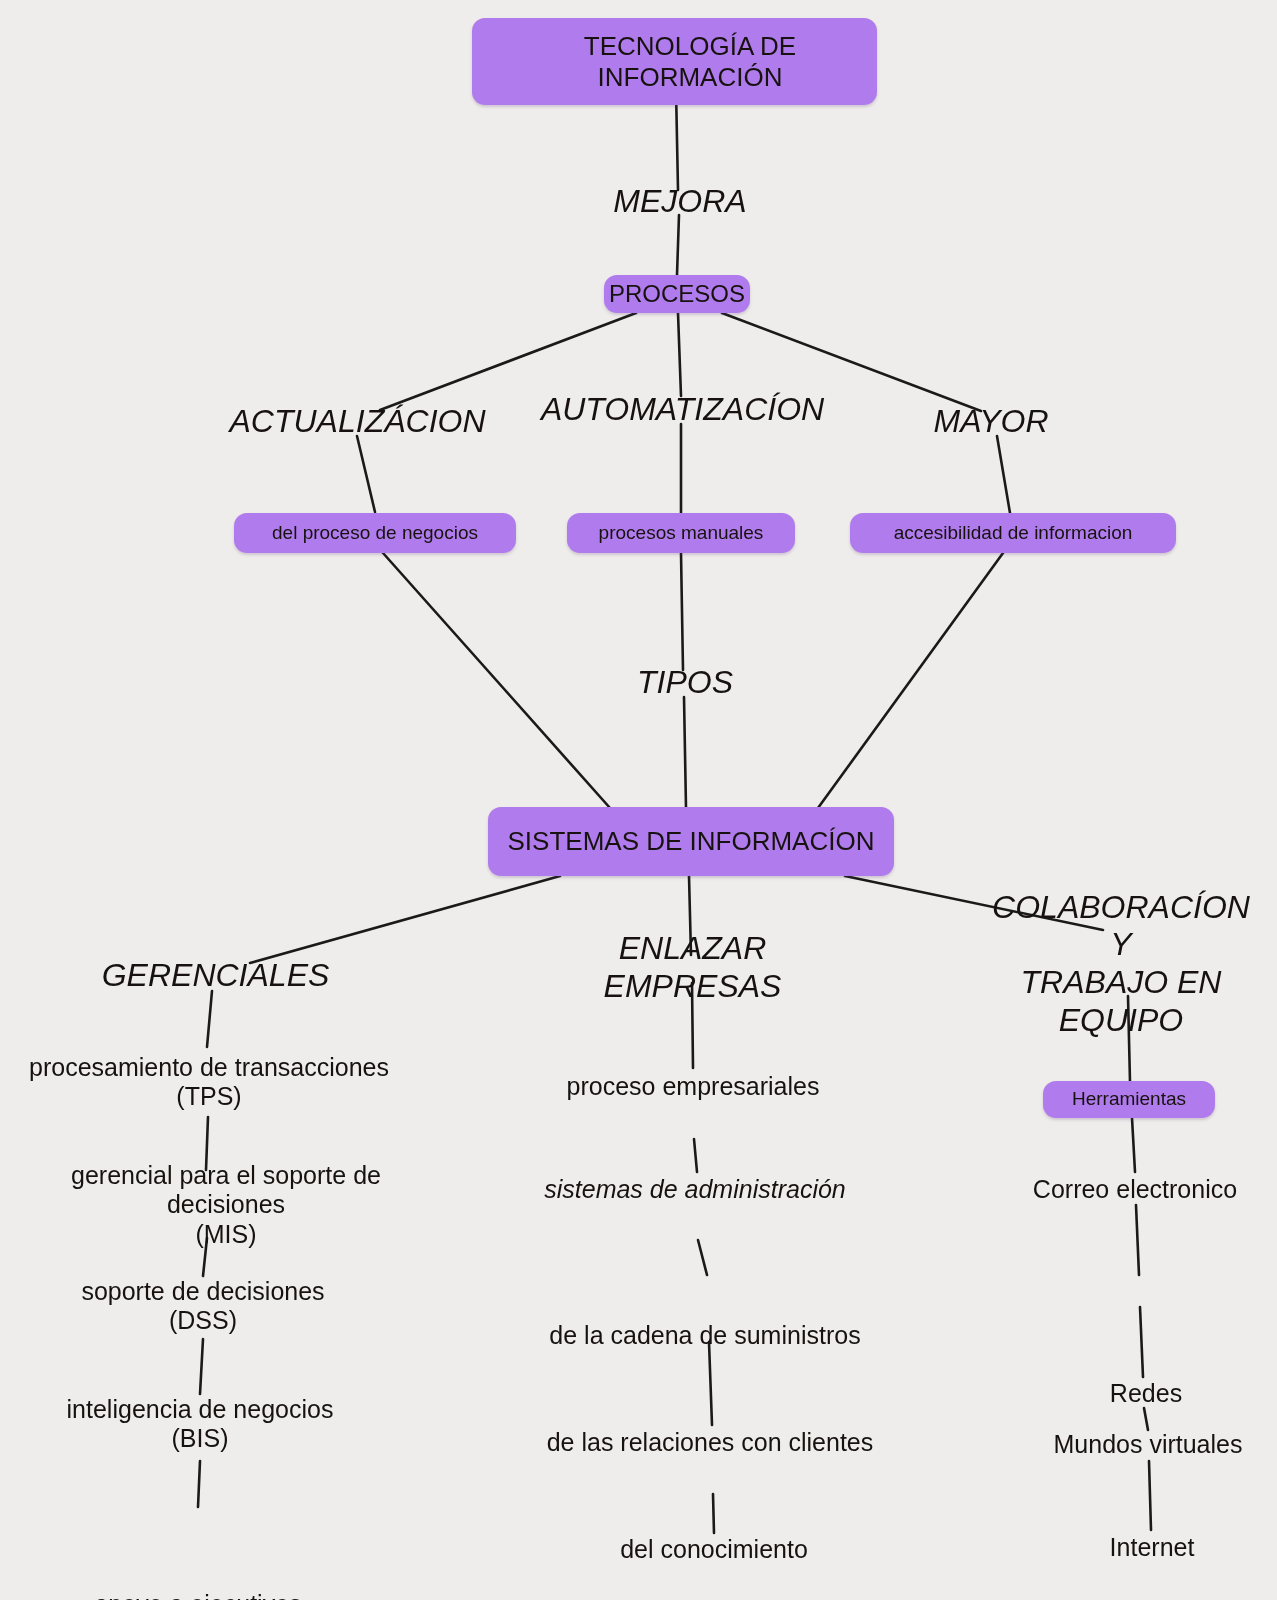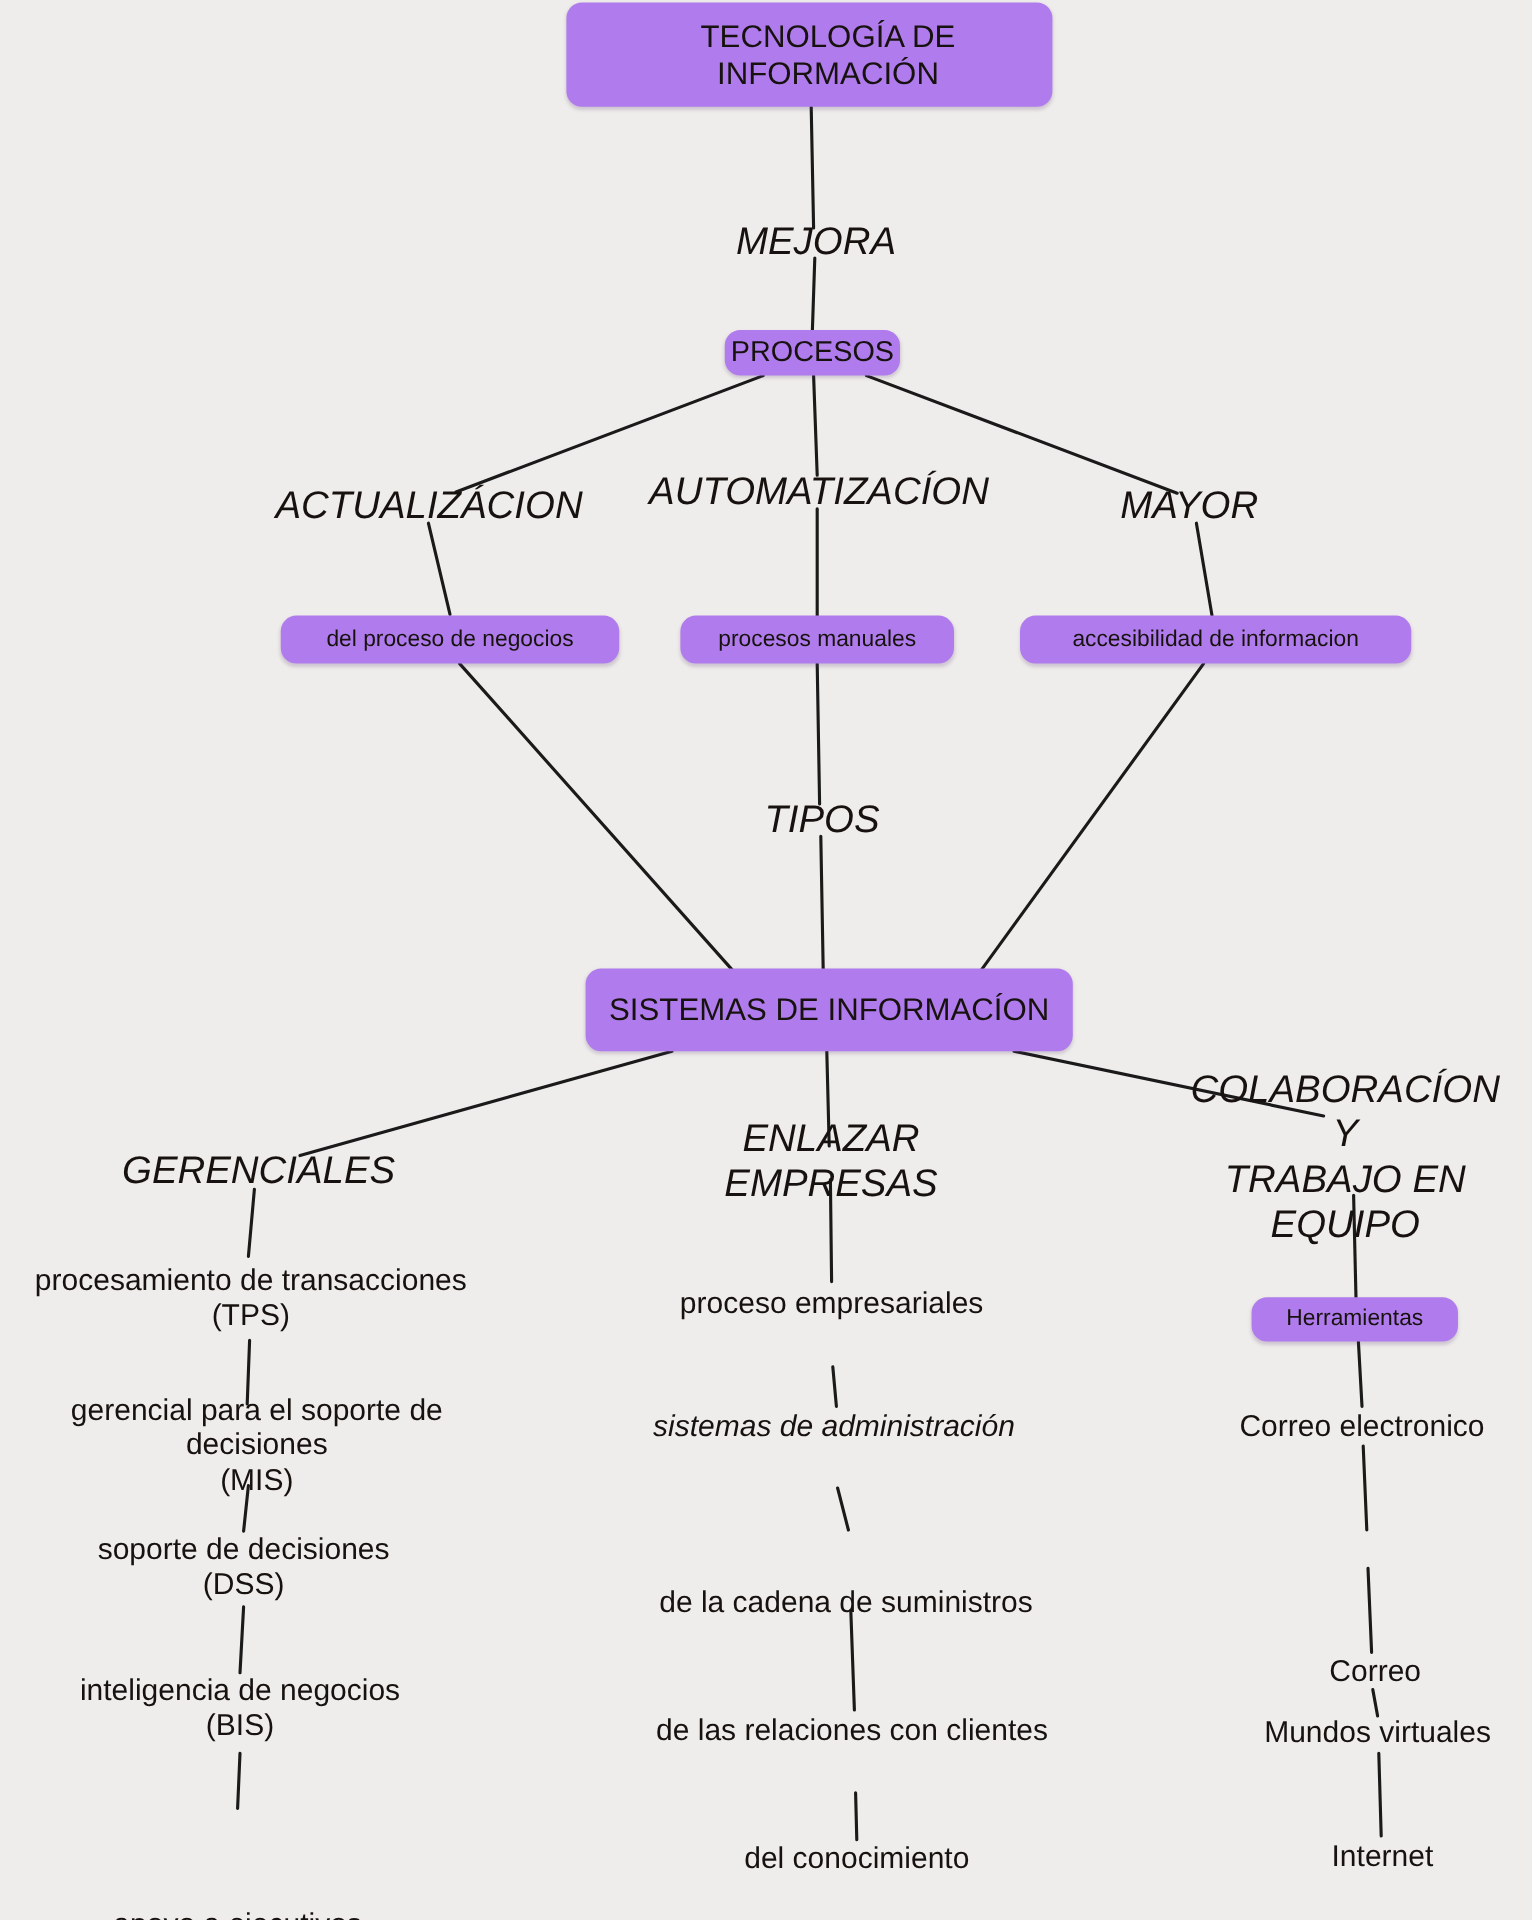--- a/index.html
+++ b/index.html
@@ -93,21 +93,21 @@
 
       <path d="M 1128 996 L 1130 1082"></path>
       <path d="M 1132 1118 L 1135 1172"></path>
       <path d="M 1136 1205 L 1139 1275"></path>
       <path d="M 1140 1307 L 1143 1377"></path>
       <path d="M 1144 1408 L 1148 1430"></path>
       <path d="M 1149 1461 L 1151 1530"></path>
     </g>
   </svg>
 
-  <div class="node box t-title" style="left:472px; top:2px; width:405px; height:87px;padding-left:31px;">TECNOLOGÍA DE
+  <div class="node box t-title" style="left:472px; top:18px; width:405px; height:87px;padding-left:31px;">TECNOLOGÍA DE
 INFORMACIÓN</div>
 
   <div class="node plain t-link" style="left:585px; top:188px; width:190px; height:28px;">MEJORA</div>
 
   <div class="node box t-box" style="left:604px; top:275px; width:146px; height:38px;">PROCESOS</div>
 
   <div class="node plain t-link" style="left:245px; top:408px; width:225px; height:28px;">ACTUALIZÁCION</div>
   <div class="node plain t-link" style="left:565px; top:396px; width:235px; height:28px;">AUTOMATIZACÍON</div>
   <div class="node plain t-link" style="left:910px; top:408px; width:162px; height:28px;">MAYOR</div>
 
@@ -119,34 +119,34 @@
 
   <div class="node box t-title" style="left:488px; top:807px; width:406px; height:69px;">SISTEMAS DE INFORMACÍON</div>
 
   <div class="node plain t-link" style="left:123px; top:962px; width:185px; height:28px;">GERENCIALES</div>
   <div class="node plain t-link" style="left:565px; top:954px; width:255px; height:28px;">ENLAZAR EMPRESAS</div>
   <div class="node plain t-link" style="left:985px; top:934px; width:272px; height:60px;">COLABORACÍON Y
 TRABAJO EN EQUIPO</div>
 
   <div class="node plain t-leaf" style="left:10px; top:1048px; width:398px; height:68px;">procesamiento de transacciones
 (TPS)</div>
-  <div class="node plain t-leaf" style="left:4px; top:1171px; width:420px; height:68px;">gerencial para el soporte de decisiones
+  <div class="node plain t-leaf" style="left:16px; top:1171px; width:420px; height:68px;">gerencial para el soporte de decisiones
 (MIS)</div>
   <div class="node plain t-leaf" style="left:8px; top:1272px; width:390px; height:68px;">soporte de decisiones
 (DSS)</div>
   <div class="node plain t-leaf" style="left:5px; top:1390px; width:390px; height:68px;">inteligencia de negocios
 (BIS)</div>
   <div class="node plain t-leaf" style="left:3px; top:1585px; width:390px; height:68px;text-decoration:underline;">apoyo a ejecutivos
 (ESS)</div>
 
   <div class="node plain t-leaf" style="left:503px; top:1070px; width:380px; height:34px;">proceso empresariales</div>
   <div class="node plain t-leaf" style="left:505px; top:1173px; width:380px; height:34px;font-style:italic;">sistemas de administración</div>
   <div class="node plain t-leaf" style="left:515px; top:1275px; width:380px; height:34px;margin-top:44px;">de la cadena de suministros</div>
   <div class="node plain t-leaf" style="left:520px; top:1426px; width:380px; height:34px;">de las relaciones con clientes</div>
   <div class="node plain t-leaf" style="left:524px; top:1533px; width:380px; height:34px;">del conocimiento</div>
 
   <div class="node box t-boxsm" style="left:1043px; top:1081px; width:172px; height:37px;">Herramientas</div>
   <div class="node plain t-leaf" style="left:1005px; top:1173px; width:260px; height:34px;">Correo electronico</div>
-  <div class="node plain t-leaf" style="left:1016px; top:1377px; width:260px; height:34px;">Correo</div>
+  <div class="node plain t-leaf" style="left:1016px; top:1377px; width:260px; height:34px;">Redes</div>
   <div class="node plain t-leaf" style="left:1018px; top:1428px; width:260px; height:34px;">Mundos virtuales</div>
   <div class="node plain t-leaf" style="left:1022px; top:1531px; width:260px; height:34px;">Internet</div>
 
 </div>
 
 </body></html>

